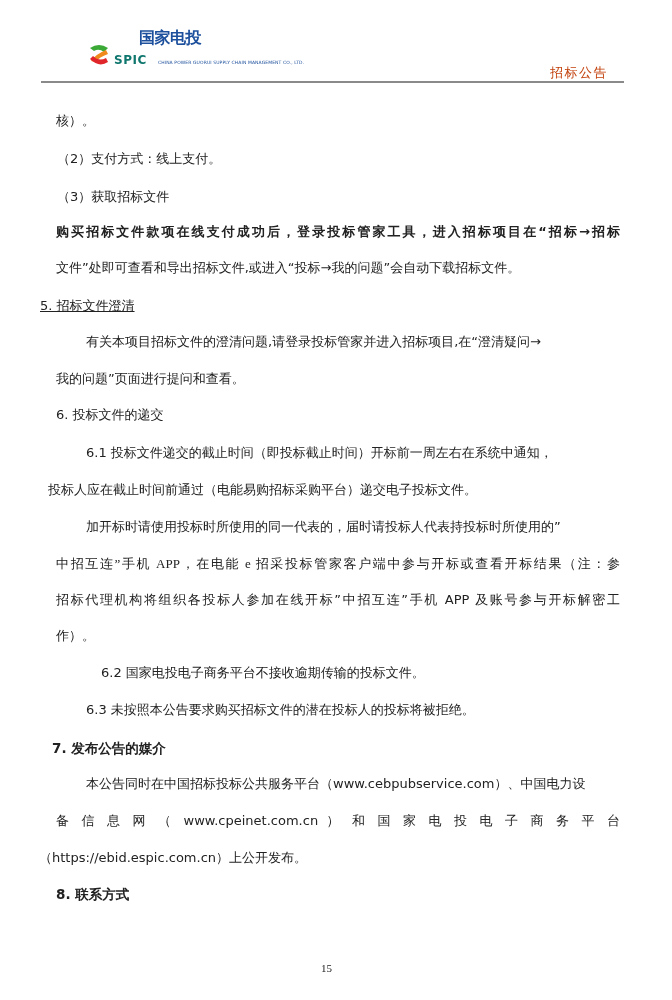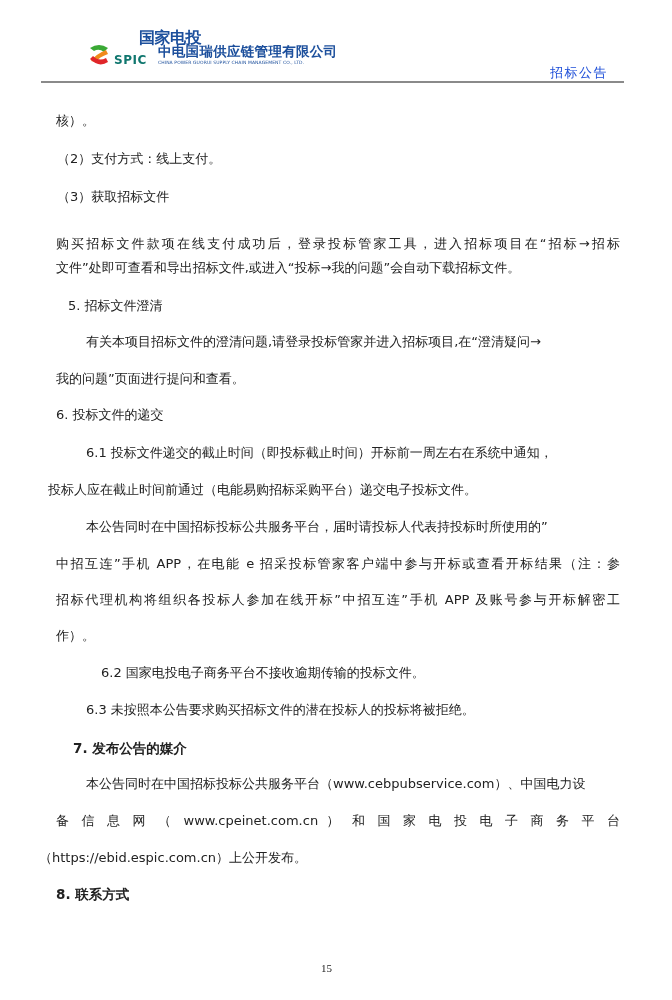--- a/index.html
+++ b/index.html
@@ -4,64 +4,63 @@
 <style>
   html, body { margin:0; padding:0; background:#ffffff; }
   body { width:672px; height:1000px; position:relative; overflow:hidden;
          font-family:"DejaVu Sans", "Liberation Sans", sans-serif; color:#222; }
   .header { position:absolute; left:0; top:0; width:672px; height:90px; }
   .logo { position:absolute; left:86px; top:42px; width:26px; height:26px; }
   .logo-cn { position:absolute; left:114px; top:32px; font-size:16px; font-weight:bold; color:#1c4f9c; line-height:12px; letter-spacing:-0.5px;padding-left:25px; }
   .logo-en { position:absolute; left:114px; top:54px; font-size:12px; font-weight:bold; color:#0f766e; line-height:13px; letter-spacing:0.5px; }
   .company-cn { position:absolute; left:158px; top:43px; font-size:13.5px; font-weight:bold; color:#1c4f9c; letter-spacing:0.3px; white-space:nowrap; }
   .company-en { position:absolute; left:158px; top:60px; font-size:4.5px; color:#1c4f9c; white-space:nowrap; letter-spacing:0.1px; }
-  .header-title { position:absolute; left:550px; top:64px; font-size:13px; color:#1d4ed8; letter-spacing:1.5px; }
+  .header-title { position:absolute; left:550px; top:64px; font-size:13px; color:#c2410c; letter-spacing:1.5px; }
   .header-rule { position:absolute; left:41px; top:81px; width:583px; height:2px; background:#8a8a8a; }
 
   .line { position:absolute; font-size:13px; line-height:16px; white-space:nowrap; color:#222; }
   .line.bold { font-weight:bold; font-size:13.5px; }
   .justify { text-align:justify; text-align-last:justify; }
 
   .page-num { position:absolute; left:321px; top:962px; font-family:"Liberation Serif", serif; font-size:11px; color:#222; }
 </style>
 </head>
 <body>
 
 <div class="header">
   <svg class="logo" viewBox="0 0 26 26">
     <path d="M4 6 Q13 0 22 6 L18 10 Q13 6 8 9 Z" fill="#3aa935"></path>
     <path d="M20 8 Q10 12 5 19 L10 20 Q13 15 22 12 Z" fill="#f08a1c"></path>
     <path d="M4 17 Q13 26 22 20 L20 16 Q13 20 7 14 Z" fill="#e0262a"></path>
   </svg>
   <div class="logo-cn">国家电投</div>
   <div class="logo-en">SPIC</div>
-  <div class="company-cn">中电国瑞供应链管理有限公司</div>
   <div class="company-en">CHINA POWER GUORUI SUPPLY CHAIN MANAGEMENT CO., LTD.</div>
   <div class="header-title">招标公告</div>
   <div class="header-rule"></div>
 </div>
 
 <div>
   <div class="line" style="left:56px;top:113px;">核）。</div>
   <div class="line" style="left:57px;top:151px;">（2）支付方式：线上支付。</div>
   <div class="line" style="left:57px;top:189px;">（3）获取招标文件</div>
-  <div class="line justify" style="left:56px;top:236px;width:564px;">购买招标文件款项在线支付成功后，登录投标管家工具，进入招标项目在“招标→招标</div>
+  <div class="line justify" style="left:56px;top:224px;width:564px;font-weight:bold;">购买招标文件款项在线支付成功后，登录投标管家工具，进入招标项目在“招标→招标</div>
   <div class="line" style="left:56px;top:260px;">文件”处即可查看和导出招标文件,或进入“投标→我的问题”会自动下载招标文件。</div>
-  <div class="line" style="left:68px;top:298px;">5. 招标文件澄清</div>
+  <div class="line" style="left:40px;top:298px;text-decoration:underline;">5. 招标文件澄清</div>
   <div class="line" style="left:86px;top:334px;">有关本项目招标文件的澄清问题,请登录投标管家并进入招标项目,在“澄清疑问→</div>
   <div class="line" style="left:56px;top:371px;">我的问题”页面进行提问和查看。</div>
   <div class="line" style="left:56px;top:407px;">6. 投标文件的递交</div>
   <div class="line" style="left:86px;top:445px;">6.1 投标文件递交的截止时间（即投标截止时间）开标前一周左右在系统中通知，</div>
   <div class="line" style="left:48px;top:482px;">投标人应在截止时间前通过（电能易购招标采购平台）递交电子投标文件。</div>
-  <div class="line" style="left:86px;top:519px;">本公告同时在中国招标投标公共服务平台，届时请投标人代表持投标时所使用的”</div>
-  <div class="line justify" style="left:56px;top:556px;width:564px;">中招互连”手机 APP，在电能 e 招采投标管家客户端中参与开标或查看开标结果（注：参</div>
+  <div class="line" style="left:86px;top:519px;">加开标时请使用投标时所使用的同一代表的，届时请投标人代表持投标时所使用的”</div>
+  <div class="line justify" style="left:56px;top:556px;width:564px;font-family:Liberation Serif, serif;">中招互连”手机 APP，在电能 e 招采投标管家客户端中参与开标或查看开标结果（注：参</div>
   <div class="line justify" style="left:56px;top:592px;width:564px;">招标代理机构将组织各投标人参加在线开标”中招互连”手机 APP 及账号参与开标解密工</div>
   <div class="line" style="left:56px;top:628px;">作）。</div>
   <div class="line" style="left:86px;top:665px;margin-left:15px;">6.2 国家电投电子商务平台不接收逾期传输的投标文件。</div>
   <div class="line" style="left:86px;top:702px;">6.3  未按照本公告要求购买招标文件的潜在投标人的投标将被拒绝。</div>
-  <div class="line bold" style="left:73px;top:740px;">7. 发布公告的媒介</div>
+  <div class="line bold" style="left:52px;top:740px;">7. 发布公告的媒介</div>
   <div class="line" style="left:86px;top:776px;">本公告同时在中国招标投标公共服务平台（www.cebpubservice.com）、中国电力设</div>
   <div class="line justify" style="left:56px;top:813px;width:564px;">备 信 息 网 （ www.cpeinet.com.cn ） 和 国 家 电 投 电 子 商 务 平 台</div>
   <div class="line" style="left:39px;top:850px;">（https://ebid.espic.com.cn）上公开发布。</div>
   <div class="line bold" style="left:56px;top:886px;">8. 联系方式</div>
 </div>
 
 <div class="page-num">15</div>
 
 </body></html>

